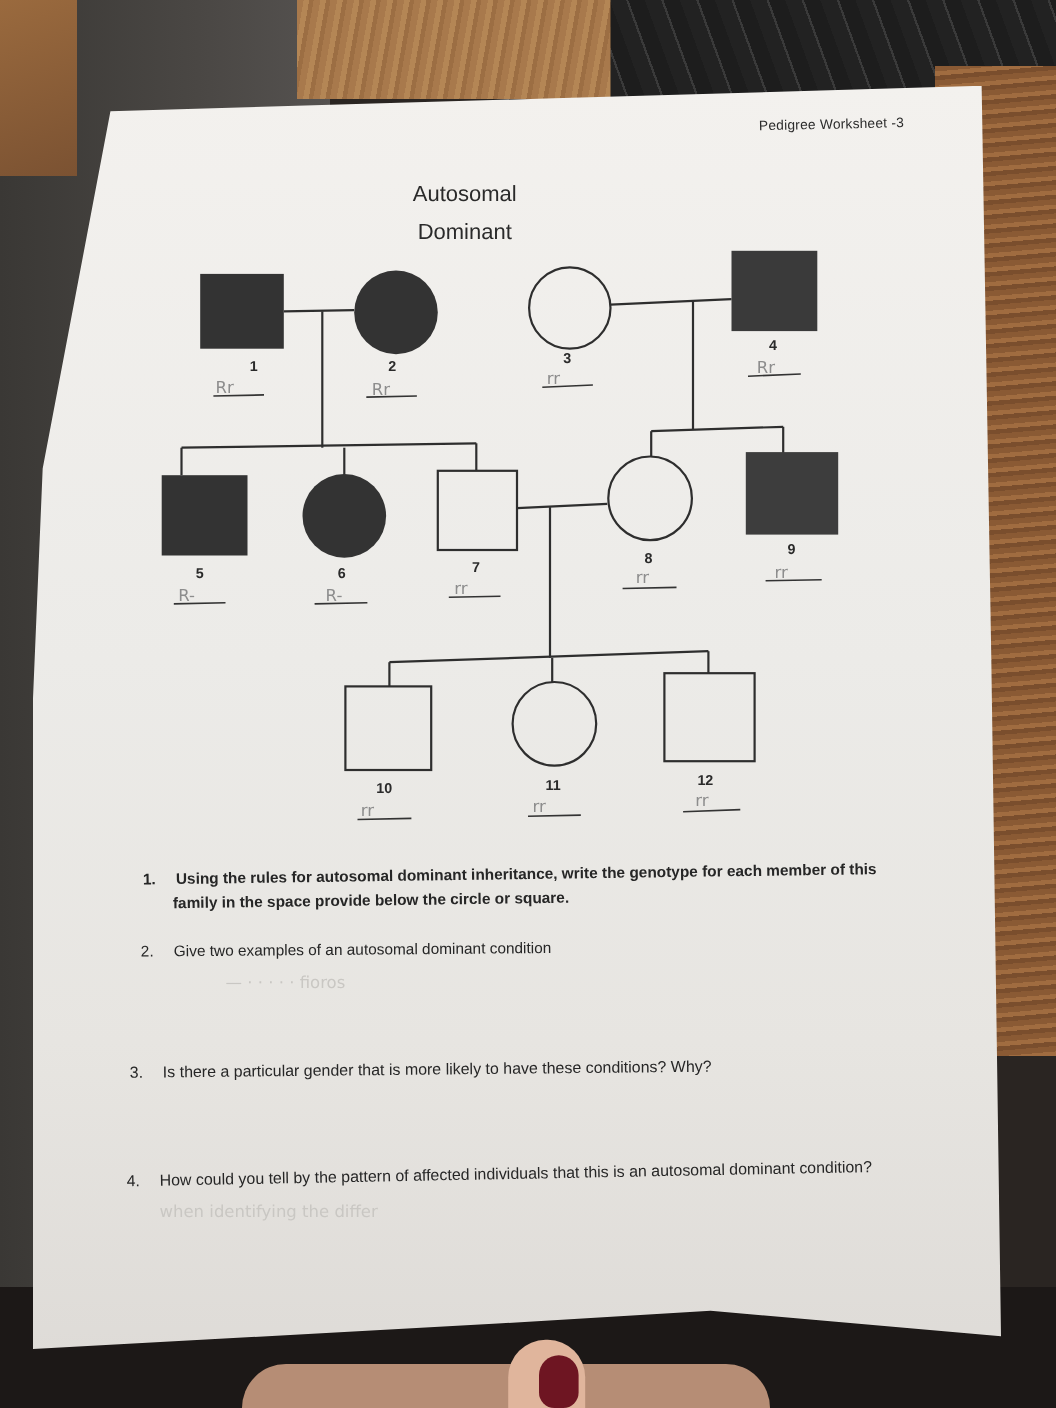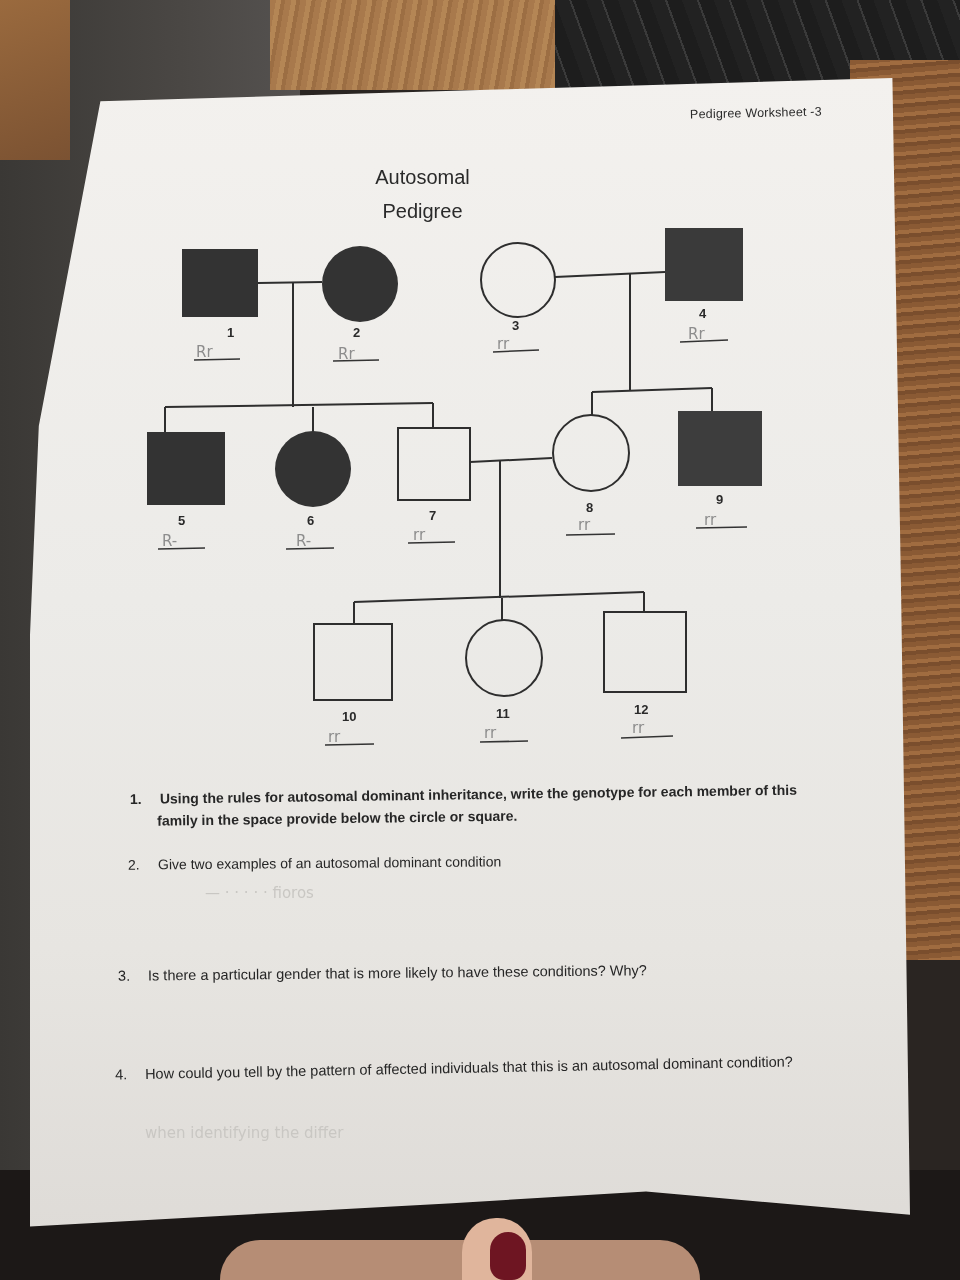--- a/index.html
+++ b/index.html
@@ -43,39 +43,39 @@
 
     .question { position: absolute; font-size: 14px; color: #262626; line-height: 22px; }
     .question .n { display: inline-block; width: 30px; }
     .q1 { left: 130px; top: 783px; font-weight: bold; transform: rotate(-0.8deg); width: 720px; }
     .q1 .line2 { padding-left: 27px; display: block; }
     .q2 { left: 128px; top: 852px; transform: rotate(-0.5deg); }
     .q3 { left: 118px; top: 962px; transform: rotate(-0.6deg); font-size: 14.5px; }
     .q4 { left: 115px; top: 1057px; transform: rotate(-1.1deg); font-size: 14.5px; }
     .handwritten { position: absolute; color: #c9c7c3; font-family: "DejaVu Sans", sans-serif; font-size: 15px; }
     .hw2 { left: 205px; top: 884px; }
-    .hw4 { left: 145px; top: 1092px; margin-top: 32px; }
+    .hw4 { left: 145px; top: 1092px; }
   </style>
 </head>
 <body>
 
 <div class="bg-left"></div>
 <div class="bg-wood-tl"></div>
 <div class="bg-wood-top"></div>
 <div class="bg-fabric"></div>
 <div class="bg-wood-right"></div>
 <div class="bg-dark-bottom"></div>
 <div class="hand"></div>
 
 <div class="paper"></div>
 
 <div class="header-label">Pedigree Worksheet -3</div>
 <div class="title">
   <span>Autosomal</span>
-  <span>Pedigree</span>
+  <span>Dominant</span>
 </div>
 
 <svg class="pedigree" viewBox="0 0 960 800">
   <g stroke="#2e2e2e" stroke-width="2" fill="none">
 
     <line x1="258" y1="283" x2="322" y2="282"></line>
     <line x1="293" y1="283" x2="293" y2="407"></line>
     <line x1="165" y1="407" x2="433" y2="403"></line>
     <line x1="165" y1="407" x2="165" y2="432"></line>
     <line x1="313" y1="407" x2="313" y2="434"></line>

